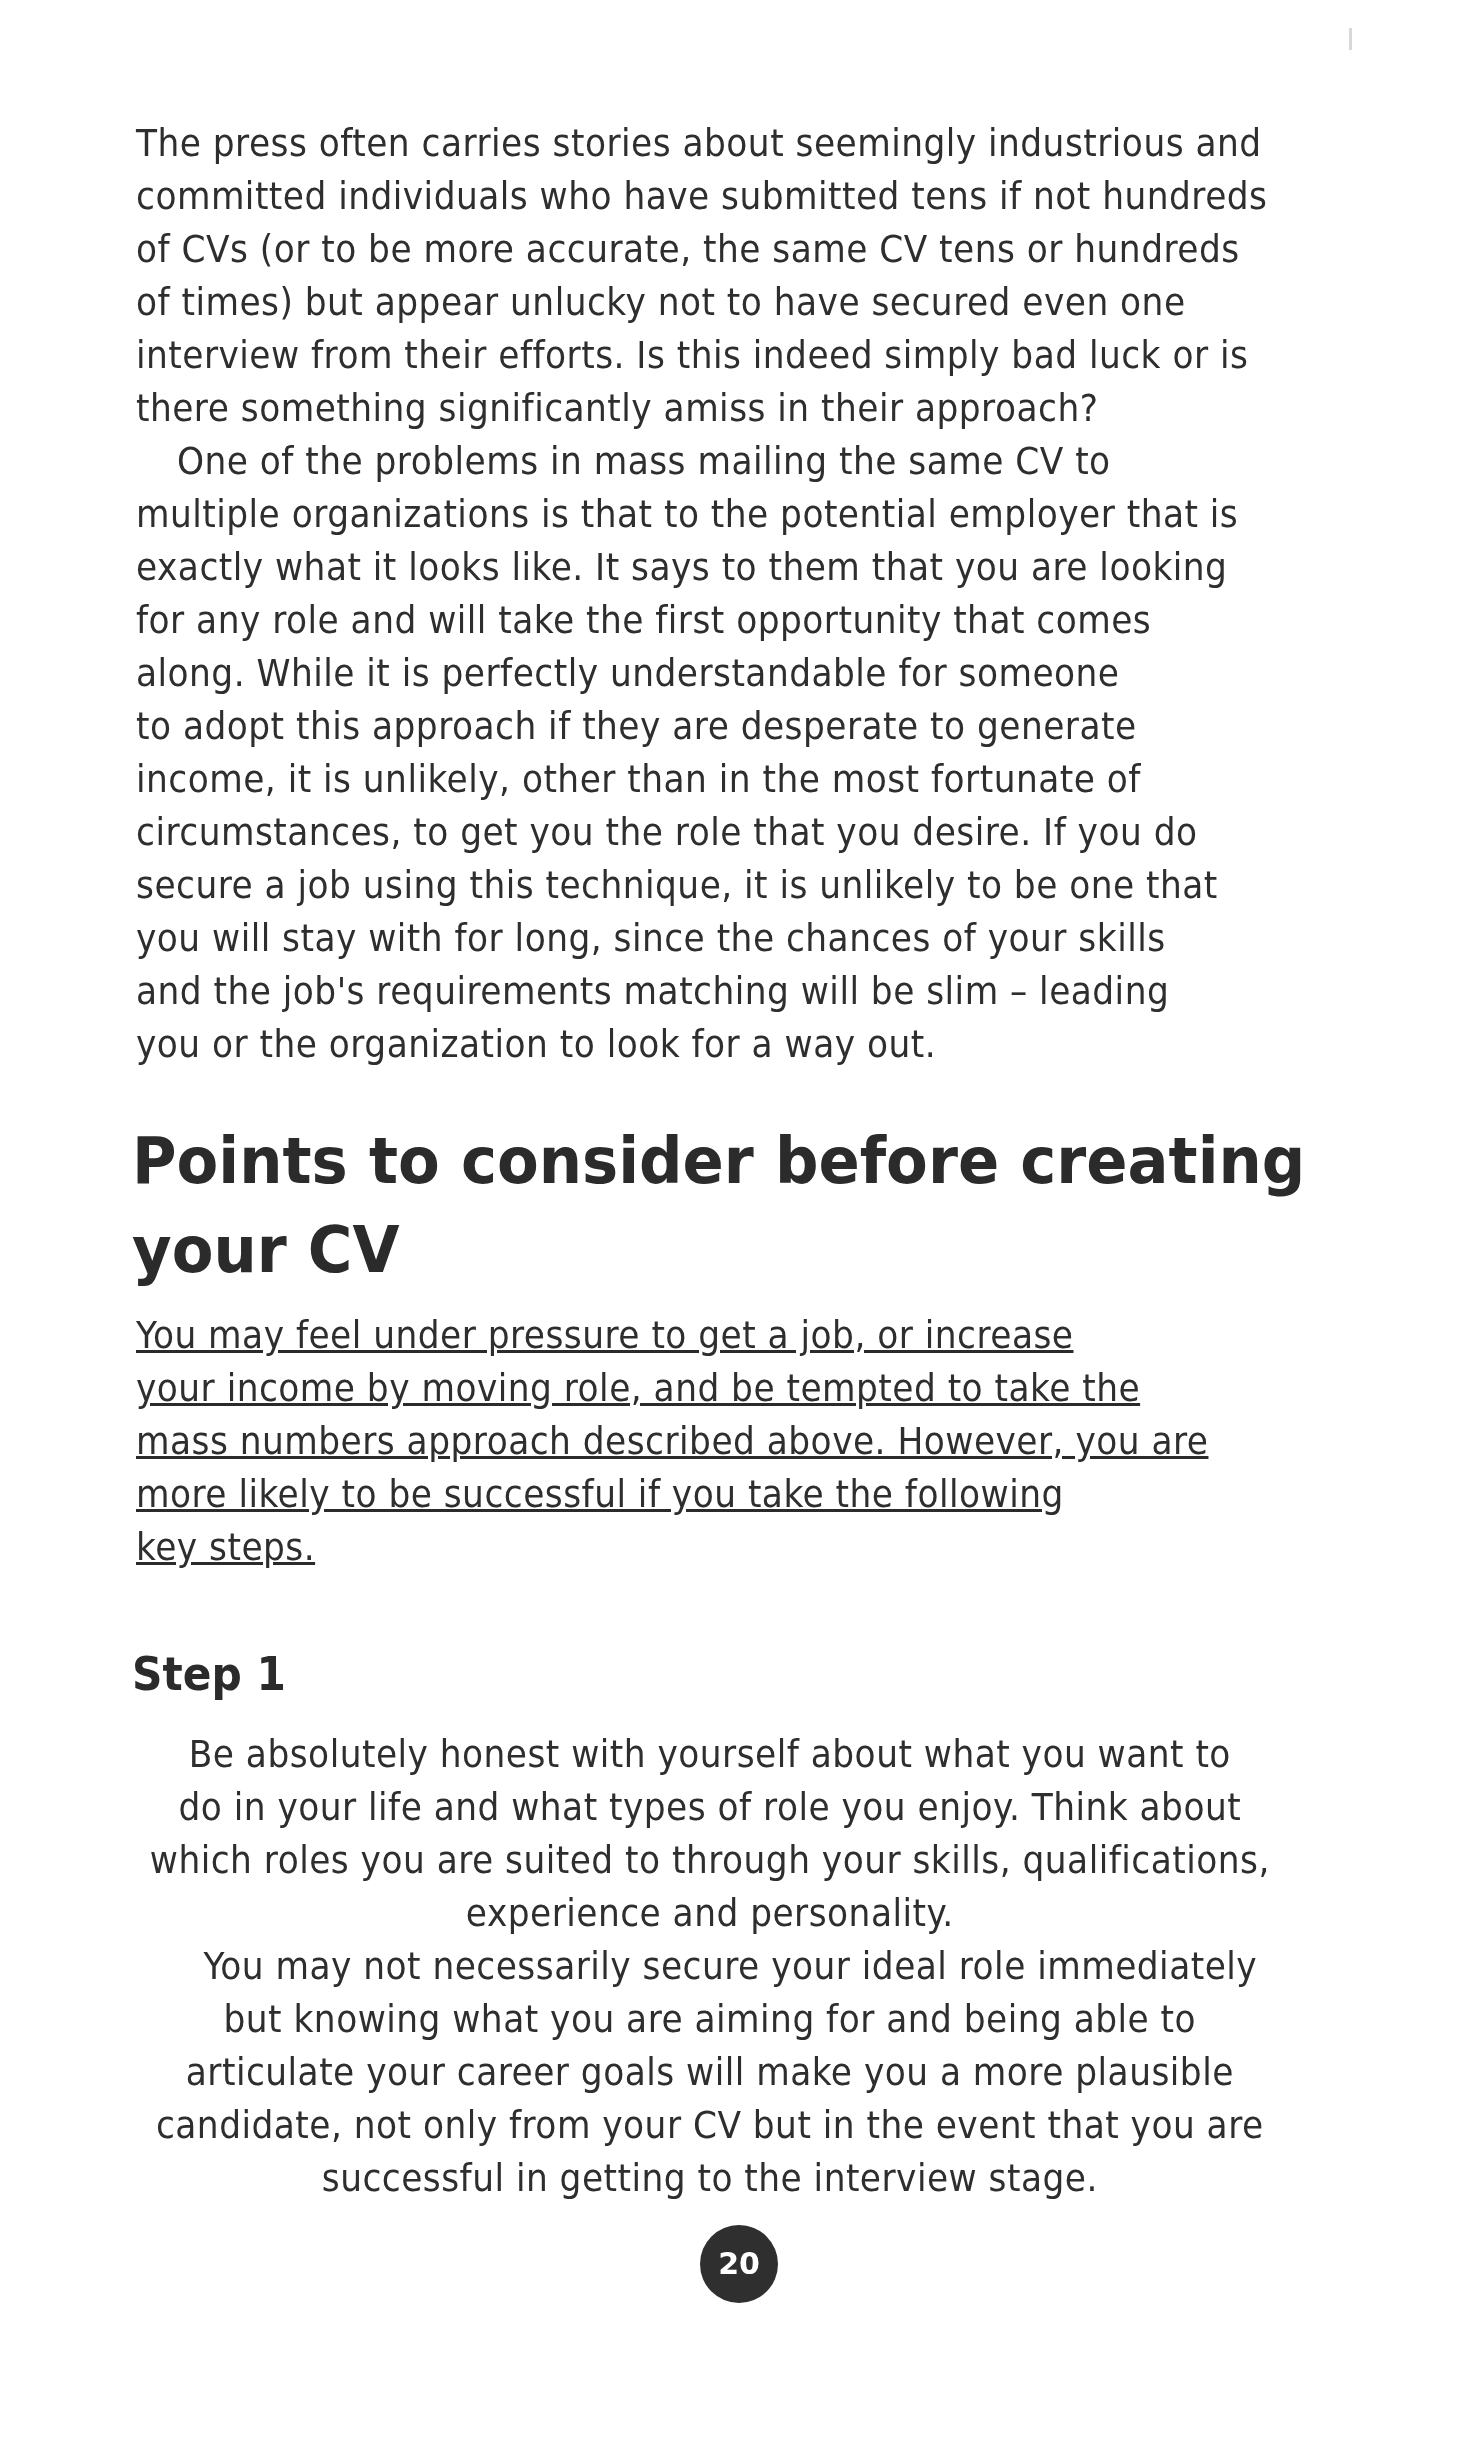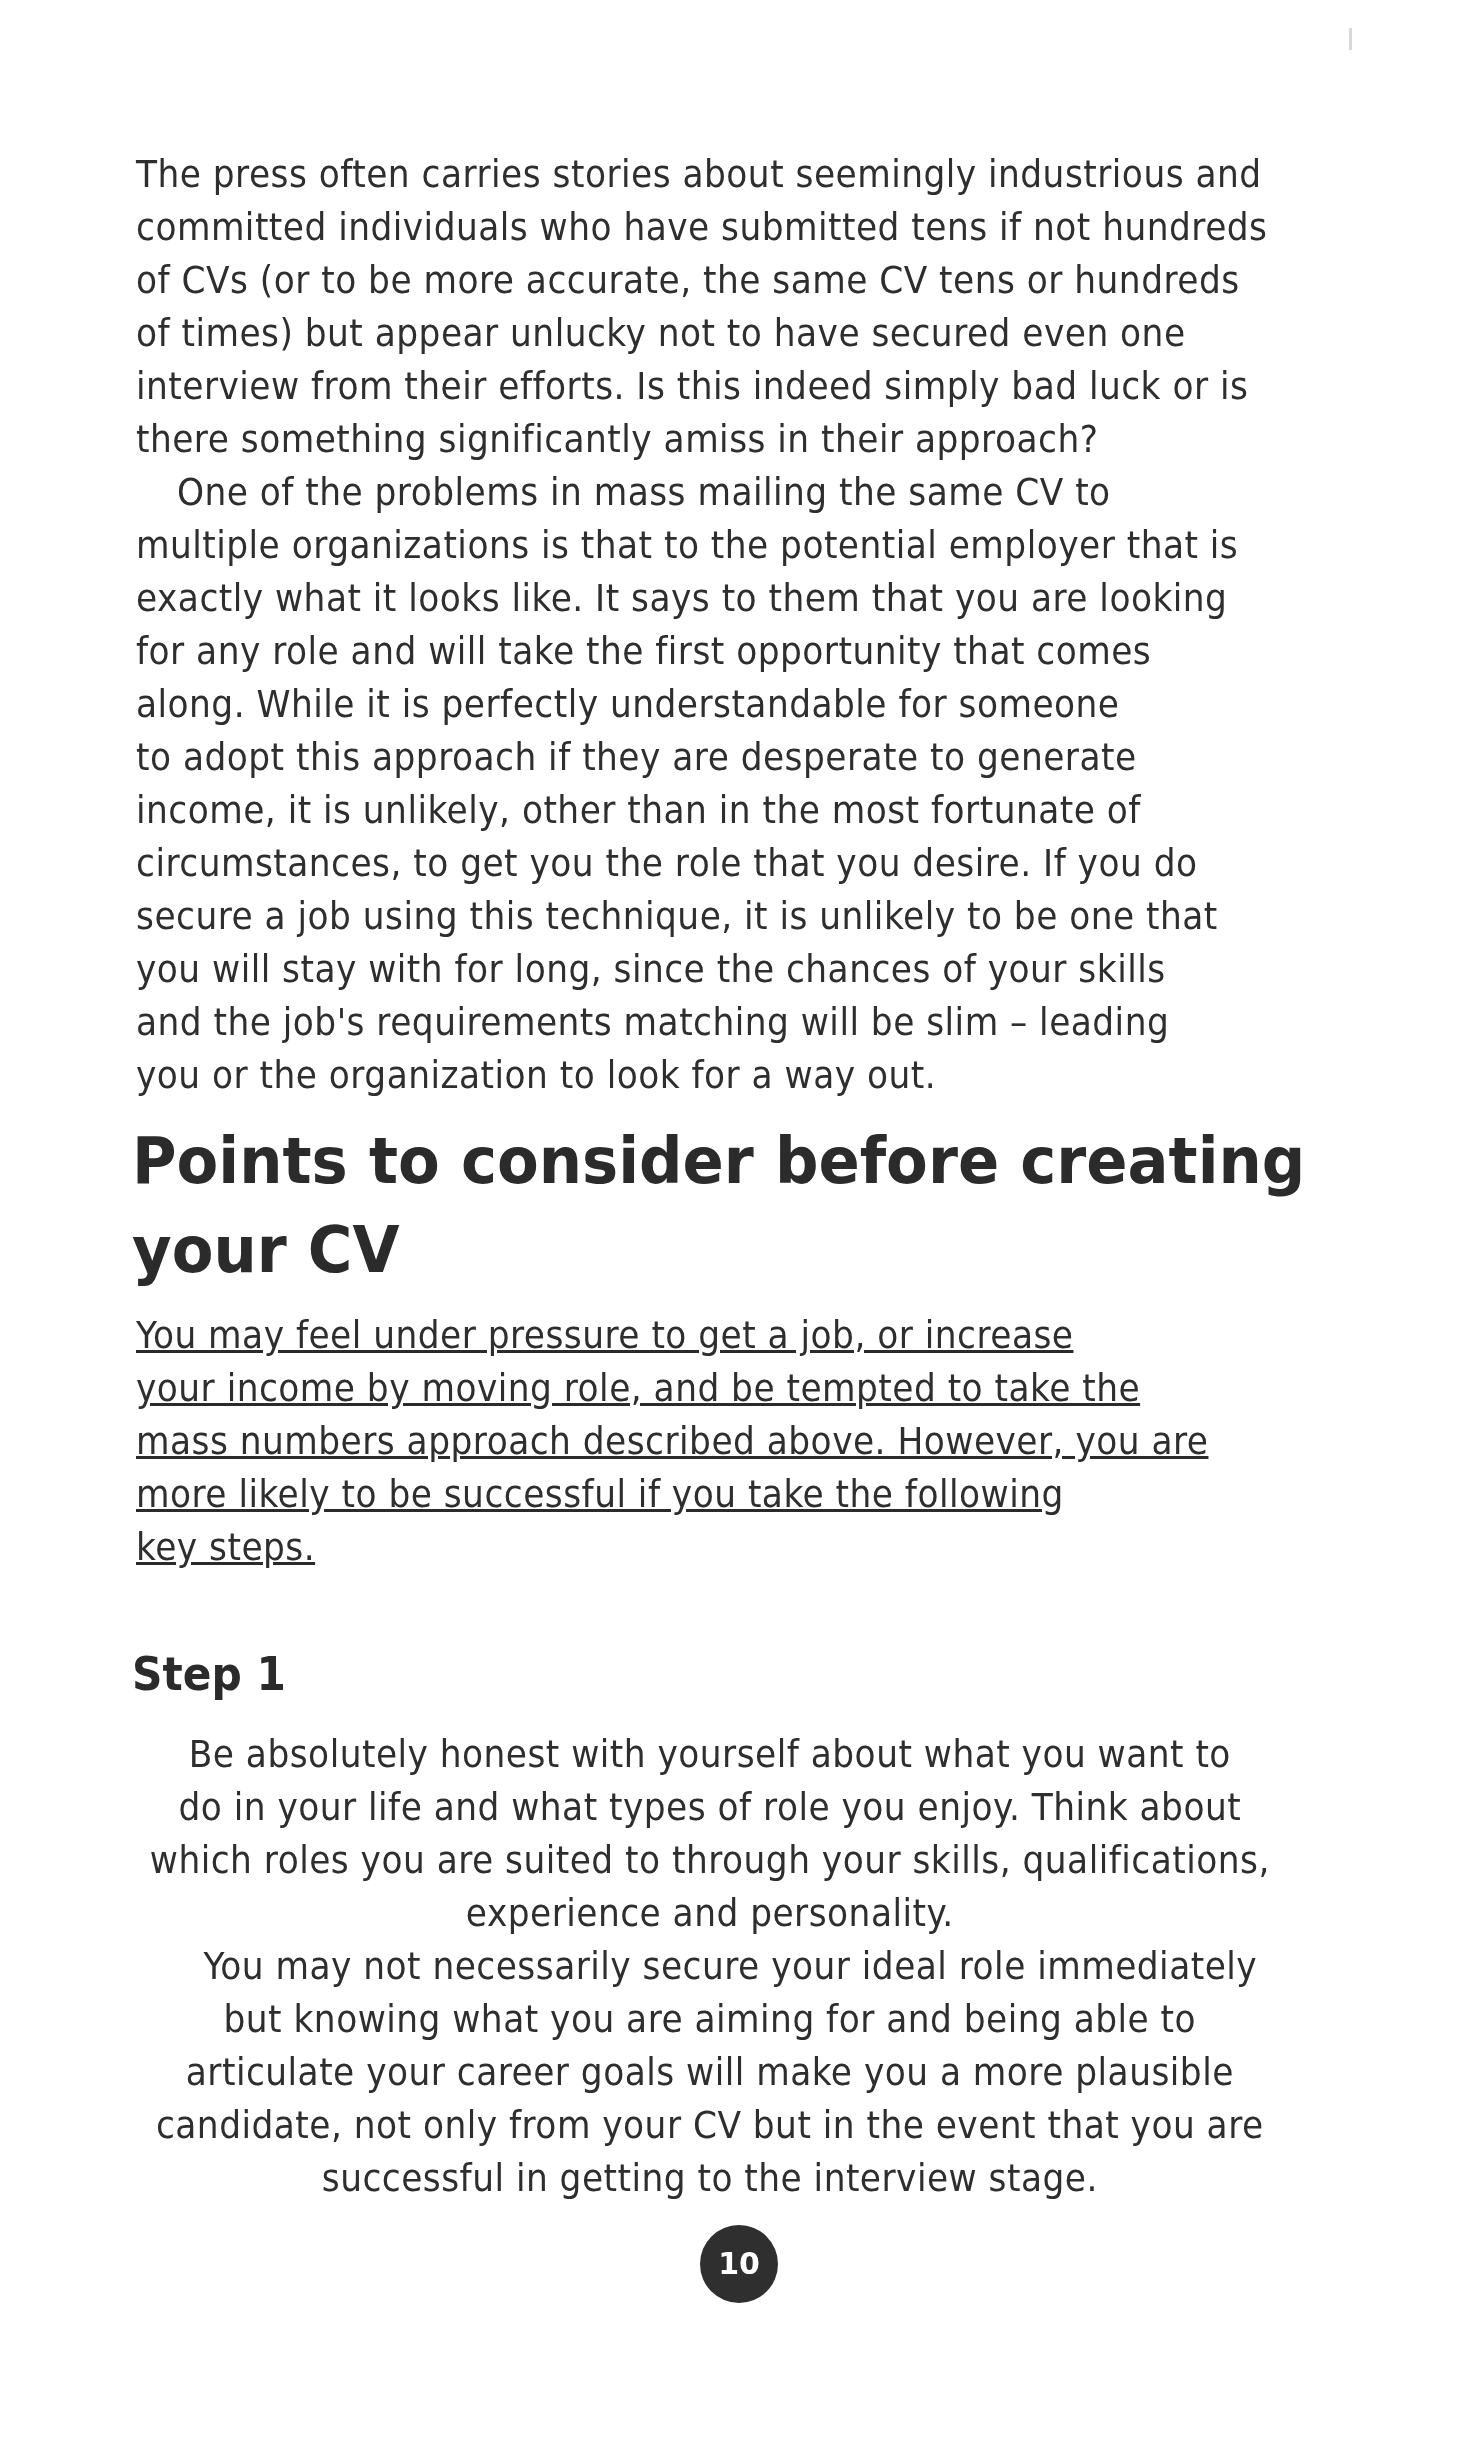--- a/index.html
+++ b/index.html
@@ -84,21 +84,21 @@
       background: #d8d8d8;
     }
   </style>
 </head>
 <body>
 
 <div class="page">
 
   <div class="scan-mark"></div>
 
-  <div class="text-block" style="top:117px;margin-top:31px;">
+  <div class="text-block" style="top:117px;">
     <span class="line">The press often carries stories about seemingly industrious and</span>
     <span class="line">committed individuals who have submitted tens if not hundreds</span>
     <span class="line">of CVs (or to be more accurate, the same CV tens or hundreds</span>
     <span class="line">of times) but appear unlucky not to have secured even one</span>
     <span class="line">interview from their efforts. Is this indeed simply bad luck or is</span>
     <span class="line">there something significantly amiss in their approach?</span>
     <span class="line indent">One of the problems in mass mailing the same CV to</span>
     <span class="line">multiple organizations is that to the potential employer that is</span>
     <span class="line">exactly what it looks like. It says to them that you are looking</span>
     <span class="line">for any role and will take the first opportunity that comes</span>
@@ -130,16 +130,16 @@
     <span class="line">do in your life and what types of role you enjoy. Think about</span>
     <span class="line">which roles you are suited to through your skills, qualifications,</span>
     <span class="line">experience and personality.</span>
     <span class="line indent">You may not necessarily secure your ideal role immediately</span>
     <span class="line">but knowing what you are aiming for and being able to</span>
     <span class="line">articulate your career goals will make you a more plausible</span>
     <span class="line">candidate, not only from your CV but in the event that you are</span>
     <span class="line">successful in getting to the interview stage.</span>
   </div>
 
-  <div class="page-number">10</div>
+  <div class="page-number">20</div>
 
 </div>
 
 
 </body></html>

